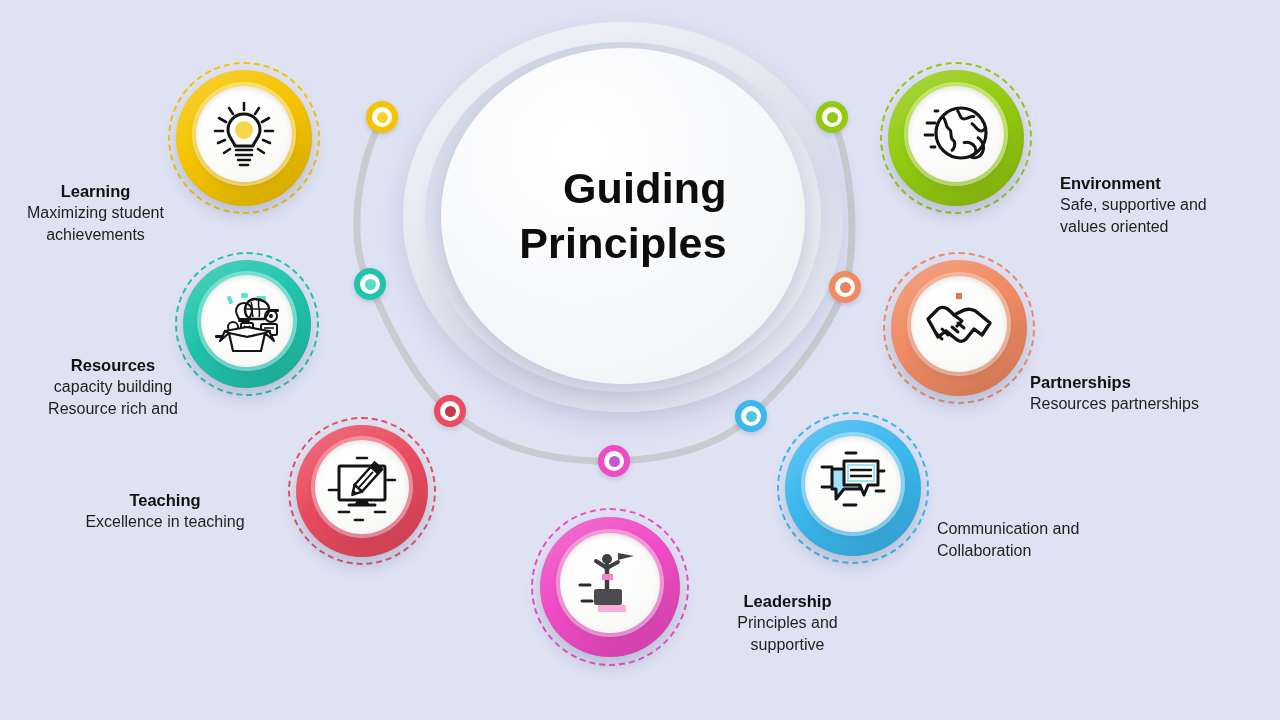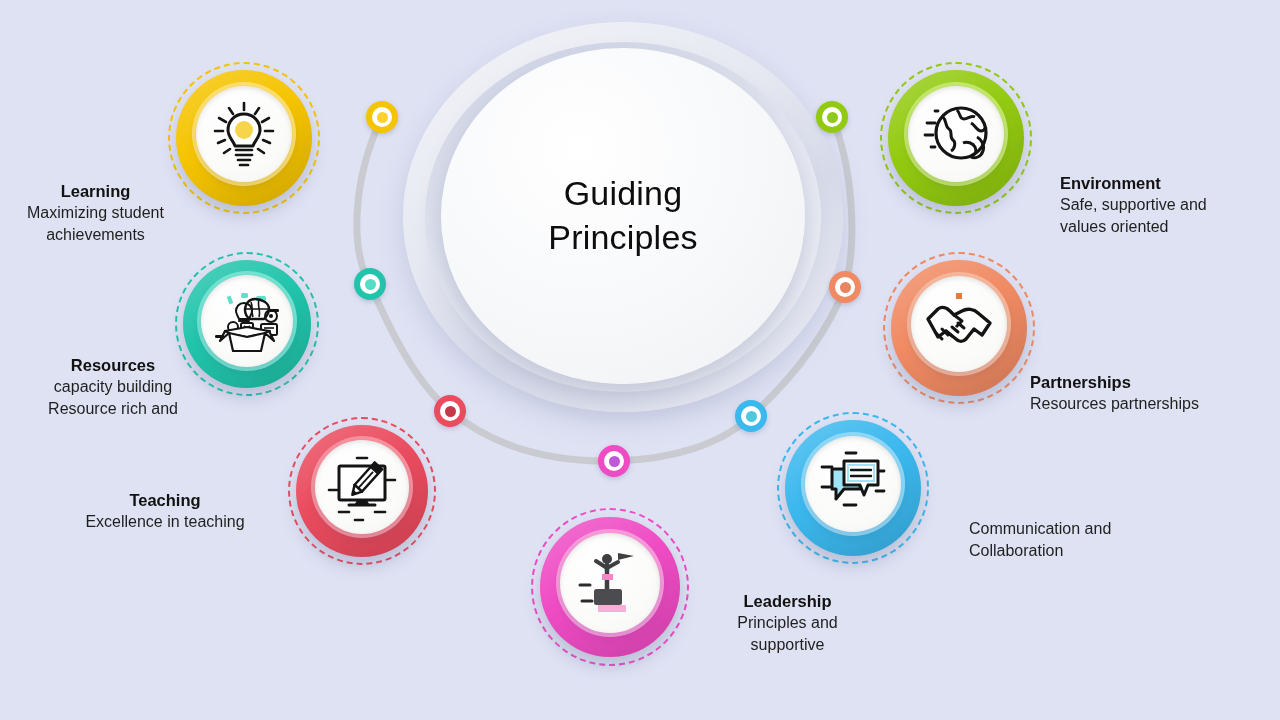--- a/index.html
+++ b/index.html
@@ -27,21 +27,21 @@
     position:absolute;left:22px;top:20px;width:396px;height:350px;border-radius:50%;
     background:linear-gradient(160deg,#cdd2e4 0%,#e4e7f1 45%,#f5f6fa 100%);
   }
   .hub-face{
     position:absolute;left:38px;top:26px;width:364px;height:336px;border-radius:50%;
     background:radial-gradient(circle at 38% 30%,#ffffff 0%,#f7f8fa 55%,#eef0f3 100%);
     box-shadow:0 14px 26px rgba(96,106,150,.30);
     display:flex;align-items:center;justify-content:center;flex-direction:column;
   }
   .hub-title{
-    font-size:34px;font-weight:normal;color:#0d0d0d;line-height:1.28;text-align:center;
+    font-size:43px;font-weight:bold;color:#0d0d0d;line-height:1.28;text-align:right;
     letter-spacing:.2px;
   }
 
   
   .node{position:absolute;}
   .dash{
     position:absolute;left:0;top:0;border-radius:50%;
     border:2px dashed var(--c);
     box-sizing:border-box;
   }
@@ -253,21 +253,21 @@
           <line x1="28" y1="58" x2="40" y2="58"></line>
         </g>
         <path d="M16 22 L44 22 L44 42 L28 42 L20 52 L20 42 L16 42 Z" fill="#9fe3f7" stroke="#141414" stroke-width="3" stroke-linejoin="round"></path>
         <path d="M28 14 L62 14 L62 38 L52 38 L48 48 L44 38 L28 38 Z" fill="#ffffff" stroke="#141414" stroke-width="3" stroke-linejoin="round"></path>
         <rect x="32" y="18" width="26" height="16" fill="none" stroke="#9fe3f7" stroke-width="2"></rect>
         <line x1="35" y1="23" x2="55" y2="23" stroke="#141414" stroke-width="2.4" stroke-linecap="round"></line>
         <line x1="35" y1="29" x2="55" y2="29" stroke="#141414" stroke-width="2.4" stroke-linecap="round"></line>
       </svg>
     </div>
   </div>
-  <div class="label ta-l" style="left:937px;top:518px;width:250px;margin-left:32px;">
+  <div class="label ta-l" style="left:937px;top:518px;width:250px;">
     <div class="d">Communication and</div>
     <div class="d">Collaboration</div>
   </div>
 
   <div class="node" style="left:883px;top:252px;width:152px;height:152px;--c:#f08a63;--c2:#f7b79b;">
     <div class="dash" style="width:152px;height:152px;"></div>
     <div class="disc" style="left:8px;top:8px;width:136px;height:136px;"></div>
     <div class="rim" style="left:24px;top:20px;width:104px;height:104px;"></div>
     <div class="face" style="left:28px;top:24px;width:96px;height:96px;">
       <svg width="74" height="74" viewBox="0 0 74 74">

